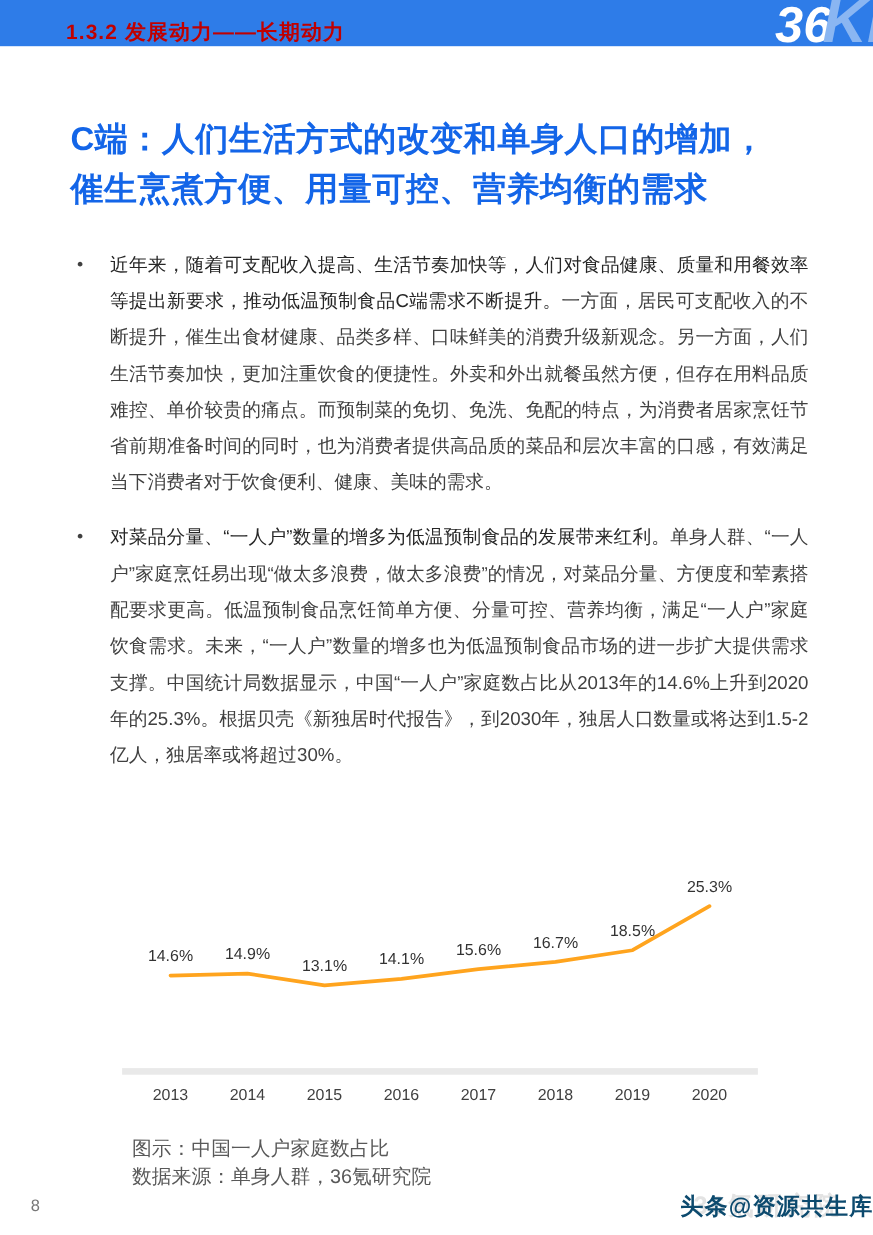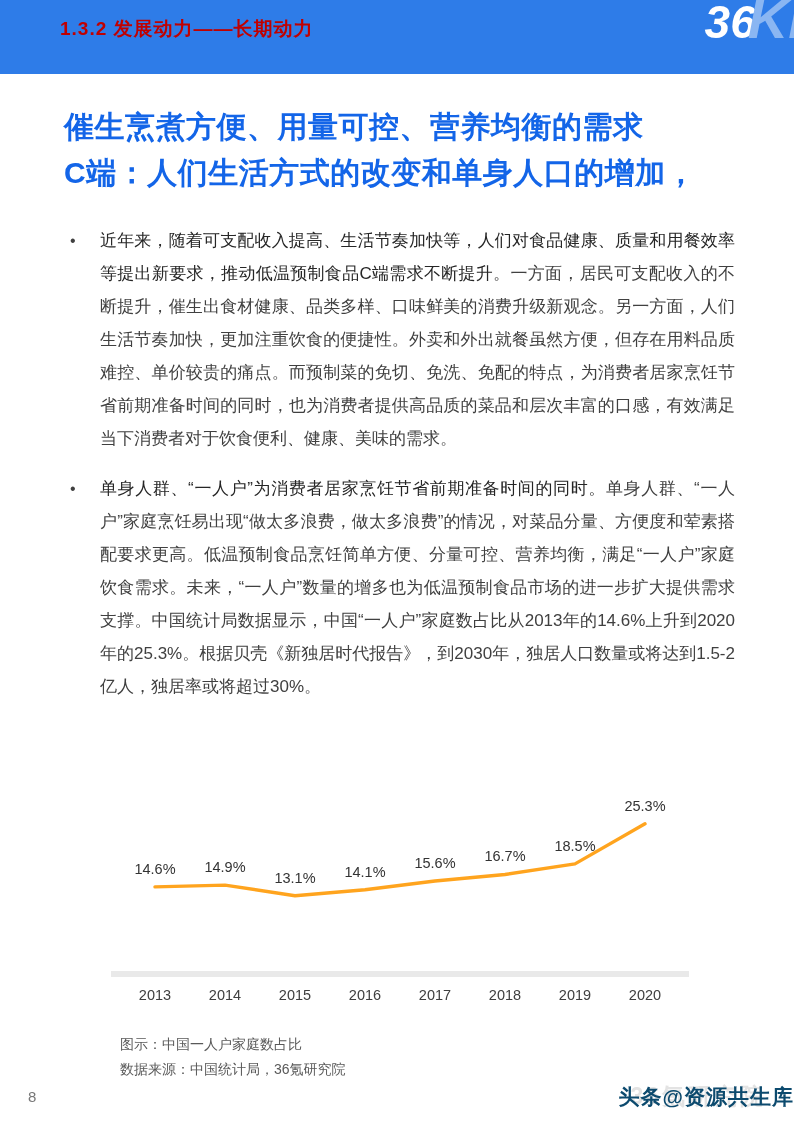--- a/index.html
+++ b/index.html
@@ -1,71 +1,71 @@
 <!DOCTYPE html>
 <html><head>
 <meta charset="utf-8">
 <style>
   html,body{margin:0;padding:0;}
   body{
     width:794px;height:1123px;position:relative;overflow:hidden;
     background:#ffffff;font-family:"Liberation Sans","DejaVu Sans",sans-serif;
   }
   
-  .header{position:absolute;top:0;left:0;width:794px;height:74px;background:#2e7ce8;overflow:hidden;}
+  .header{position:absolute;top:0;left:0;width:794px;height:42px;background:#2e7ce8;overflow:hidden;}
   .header-title{position:absolute;left:60px;top:16px;font-size:19px;font-weight:bold;color:#c00000;letter-spacing:1px;}
   .logo{position:absolute;right:-16px;top:-14px;font-style:italic;font-weight:bold;white-space:nowrap;}
   .logo .n36{color:#ffffff;font-size:46px;}
   .logo .kr{color:#8ab6f2;font-size:56px;margin-left:-8px;}
   
   .page-title{position:absolute;left:64px;top:104px;width:696px;font-size:30px;font-weight:bold;
     color:#1365e8;line-height:46px;letter-spacing:0.5px;}
   
   .bullets{position:absolute;left:70px;top:224px;width:665px;}
   .bullet{display:flex;margin-bottom:17px;}
   .bullet .dot{width:30px;font-size:16px;color:#404040;line-height:33px;flex:none;}
   .bullet .txt{flex:1;font-size:17px;line-height:33px;color:#404040;text-align:justify;}
   .bullet .txt .lead{font-weight:normal;color:#262626;}
   
   .chart-wrap{position:absolute;left:105px;top:778px;width:590px;height:238px;}
   .dlabel{font-size:14.5px;fill:#333333;font-family:"Liberation Sans","DejaVu Sans",sans-serif;}
   .ylabel{font-size:14.5px;fill:#404040;font-family:"Liberation Sans","DejaVu Sans",sans-serif;}
   
-  .chart-caption{position:absolute;left:120px;top:1032px;font-size:14px;color:#595959;line-height:25px;}
+  .chart-caption{position:absolute;left:120px;top:1032px;font-size:18px;color:#595959;line-height:25px;}
   .page-number{position:absolute;left:28px;top:1088px;font-size:15px;color:#777777;}
   .wm-institute{position:absolute;right:28px;top:1048px;font-size:23px;font-weight:bold;
     color:#e3e3e3;letter-spacing:3px;margin-top:33px;}
   .wm-source{position:absolute;right:0;top:1083px;font-size:21px;font-weight:bold;color:#0c4a6e;letter-spacing:1px;}
 </style>
 </head>
 <body>
 
 <div class="header">
   <div class="header-title">1.3.2 发展动力——长期动力</div>
   <div class="logo">
     <span class="n36">36</span><span class="kr">Kr</span>
   </div>
 </div>
 
 <div class="page-title">
+  <div>C端：人们生活方式的改变和单身人口的增加，</div>
   <div>催生烹煮方便、用量可控、营养均衡的需求</div>
-  <div>C端：人们生活方式的改变和单身人口的增加，</div>
 </div>
 
 <div class="bullets">
   <div class="bullet">
     <div class="dot">•</div>
     <div class="txt">
       <span class="lead">近年来，随着可支配收入提高、生活节奏加快等，人们对食品健康、质量和用餐效率等提出新要求，推动低温预制食品C端需求不断提升。</span><span>一方面，居民可支配收入的不断提升，催生出食材健康、品类多样、口味鲜美的消费升级新观念。另一方面，人们生活节奏加快，更加注重饮食的便捷性。外卖和外出就餐虽然方便，但存在用料品质难控、单价较贵的痛点。而预制菜的免切、免洗、免配的特点，为消费者居家烹饪节省前期准备时间的同时，也为消费者提供高品质的菜品和层次丰富的口感，有效满足当下消费者对于饮食便利、健康、美味的需求。</span>
     </div>
   </div>
   <div class="bullet">
     <div class="dot">•</div>
     <div class="txt">
-      <span class="lead">单身人群、“一人户”为消费者居家烹饪节省前期准备时间的同时。</span><span>单身人群、“一人户”家庭烹饪易出现“做太多浪费，做太多浪费”的情况，对菜品分量、方便度和荤素搭配要求更高。低温预制食品烹饪简单方便、分量可控、营养均衡，满足“一人户”家庭饮食需求。未来，“一人户”数量的增多也为低温预制食品市场的进一步扩大提供需求支撑。中国统计局数据显示，中国“一人户”家庭数占比从2013年的14.6%上升到2020年的25.3%。根据贝壳《新独居时代报告》，到2030年，独居人口数量或将达到1.5-2亿人，独居率或将超过30%。</span>
+      <span class="lead">对菜品分量、“一人户”数量的增多为低温预制食品的发展带来红利。</span><span>单身人群、“一人户”家庭烹饪易出现“做太多浪费，做太多浪费”的情况，对菜品分量、方便度和荤素搭配要求更高。低温预制食品烹饪简单方便、分量可控、营养均衡，满足“一人户”家庭饮食需求。未来，“一人户”数量的增多也为低温预制食品市场的进一步扩大提供需求支撑。中国统计局数据显示，中国“一人户”家庭数占比从2013年的14.6%上升到2020年的25.3%。根据贝壳《新独居时代报告》，到2030年，独居人口数量或将达到1.5-2亿人，独居率或将超过30%。</span>
     </div>
   </div>
 </div>
 
 <div class="chart-wrap">
   <svg id="chart-svg" width="590" height="238" viewBox="0 0 590 238">
       <rect x="6" y="193" width="578" height="6" fill="#e9e9e9"></rect>
       <polyline points="50,108.86 120,107.08999999999999 190,117.71 260,111.81 330,102.96 400,96.47 470,85.85 540,45.72999999999999" fill="none" stroke="#ffa41e" stroke-width="3.4" stroke-linejoin="round" stroke-linecap="round"></polyline>
       <text x="50" y="95.86" text-anchor="middle" class="dlabel">14.6%</text>
       <text x="50" y="222" text-anchor="middle" class="ylabel">2013</text>
@@ -81,18 +81,18 @@
       <text x="400" y="222" text-anchor="middle" class="ylabel">2018</text>
       <text x="470" y="72.85" text-anchor="middle" class="dlabel">18.5%</text>
       <text x="470" y="222" text-anchor="middle" class="ylabel">2019</text>
       <text x="540" y="32.72999999999999" text-anchor="middle" class="dlabel">25.3%</text>
       <text x="540" y="222" text-anchor="middle" class="ylabel">2020</text>
     </svg>
 </div>
 
 <div class="chart-caption">
   <div>图示：中国一人户家庭数占比</div>
-  <div>数据来源：中国统计局，36氪研究院</div>
+  <div>数据来源：单身人群，36氪研究院</div>
 </div>
 
 <div class="page-number">8</div>
 <div class="wm-institute">36氪研究院</div>
 <div class="wm-source">头条@资源共生库</div>
 
 </body></html>

